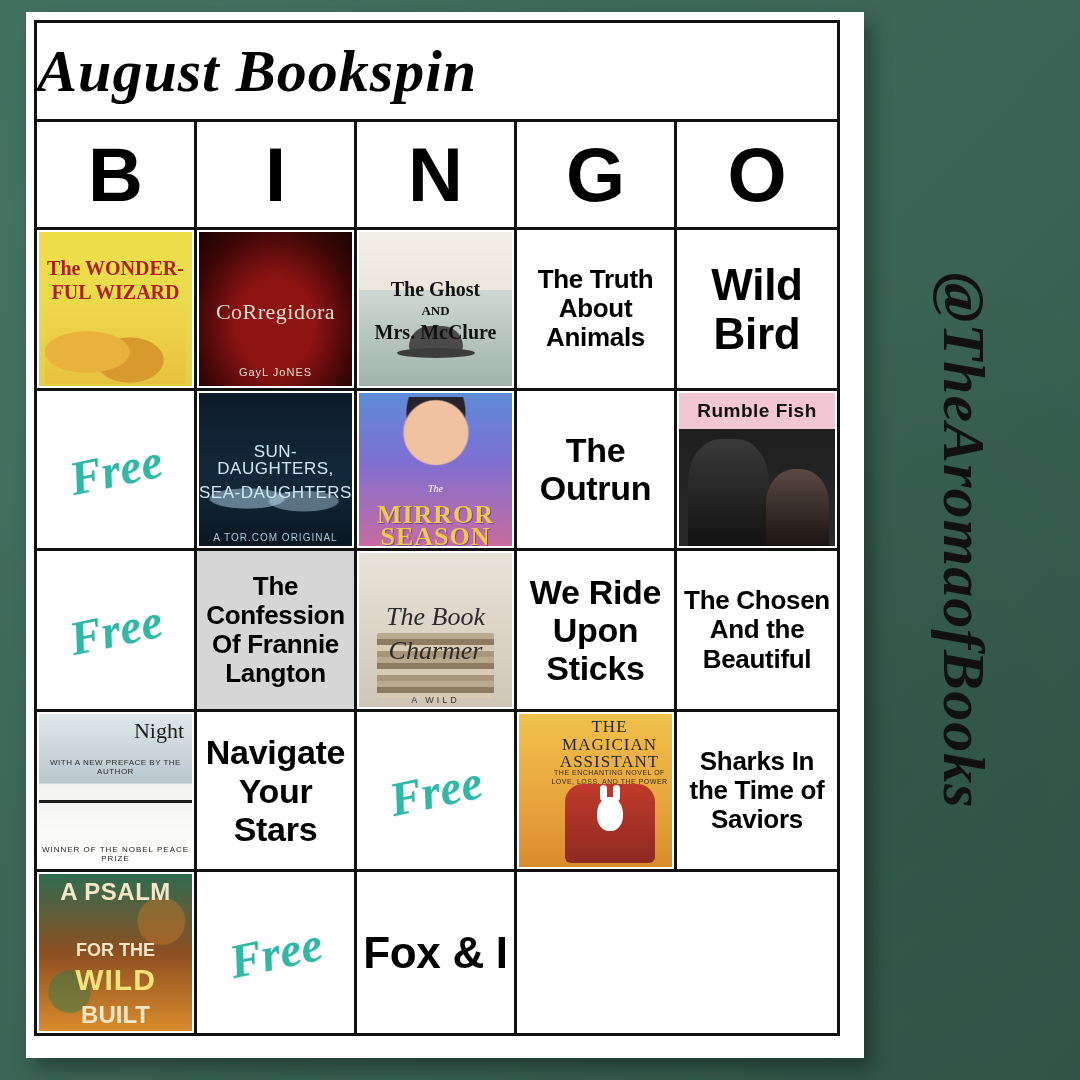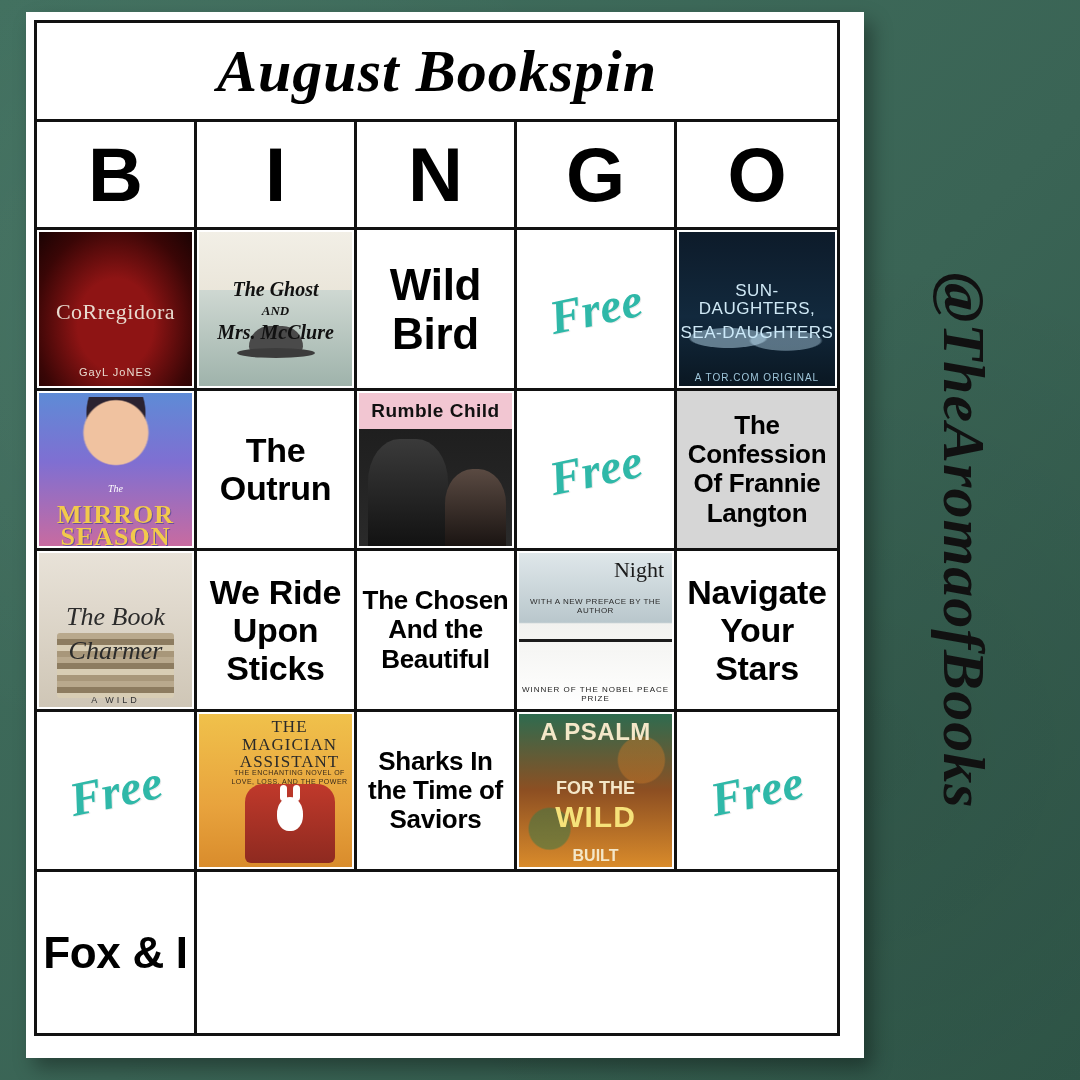--- a/index.html
+++ b/index.html
@@ -28,21 +28,21 @@
     position:absolute;
     left:34px;top:20px;width:806px;height:1016px;
     background:#ffffff;
     border:3px solid #111;
     box-sizing:border-box;
     display:flex;flex-direction:column;
   }
   .title-row{
     height:96px;
     border-bottom:3px solid #111;
-    display:flex;align-items:center;justify-content:center;
+    display:flex;align-items:center;justify-content:flex-start;
     flex:0 0 96px;
   }
   .title{
     font-family:"Liberation Serif", serif;
     font-style:italic;
     font-weight:bold;
     font-size:60px;
     letter-spacing:1px;
     color:#000;
     white-space:nowrap;
@@ -120,21 +120,21 @@
     position:absolute;bottom:2px;left:6px;right:6px;height:52%;
     background:radial-gradient(ellipse at 30% 60%, #e8b23c 0 30%, transparent 31%),
                radial-gradient(ellipse at 60% 70%, #d99a2d 0 28%, transparent 29%),
                linear-gradient(#f0d64d,#e6c23f);
     border-radius:6px 6px 2px 2px;
   }
   .c-corr{background:radial-gradient(ellipse at 50% 60%, #8e1414 0 35%, #3a0606 75%, #1a0303 100%);}
   .c-corr .t1{font-family:"Liberation Serif",serif;color:#e9dcd0;font-size:22px;letter-spacing:.5px;margin-top:6px;}
   .c-corr .t2{position:absolute;bottom:8px;width:100%;color:#e9dcd0;font-size:11px;letter-spacing:1px;}
   .c-ghost{background:linear-gradient(#f2efe6,#ded7c7);}
-  .c-ghost .t1{font-family:"Liberation Serif",serif;font-weight:bold;font-style:italic;color:#111;font-size:20px;line-height:1.05;margin-top:4px;}
+  .c-ghost .t1{font-family:"Liberation Serif",serif;font-weight:bold;color:#111;font-size:20px;line-height:1.05;margin-top:4px;}
   .c-ghost .scene{position:absolute;bottom:0;left:0;right:0;height:62%;background:linear-gradient(#cfd8d2,#9fb3ab);}
   .c-ghost .hat{position:absolute;bottom:22%;left:50%;transform:translateX(-50%);width:54px;height:26px;background:#4a4a4a;border-radius:30px 30px 8px 8px;}
   .c-ghost .hat:after{content:"";position:absolute;bottom:-6px;left:-12px;width:78px;height:10px;background:#3c3c3c;border-radius:50%;}
   .c-sun{background:linear-gradient(#0d1b2a,#12293d 55%,#0a1722);}
   .c-sun .t1{color:#cfe8f5;font-weight:normal;font-size:17px;line-height:1.05;letter-spacing:.5px;margin-top:6px;}
   .c-sun .wave{position:absolute;bottom:14%;left:4%;right:4%;height:34%;
     background:radial-gradient(ellipse at 30% 50%, rgba(200,235,255,.45) 0 26%, transparent 28%),
                radial-gradient(ellipse at 70% 55%, rgba(200,235,255,.40) 0 24%, transparent 26%);}
   .c-sun .t3{position:absolute;bottom:3px;width:100%;color:#9fc6da;font-size:10px;letter-spacing:1px;}
   .c-mirror{background:linear-gradient(#5e8bd6,#7f6fd2 45%,#c86ba0 100%);}
@@ -165,21 +165,21 @@
   .c-mag .t2{position:absolute;top:54px;width:100%;font-size:7px;color:#3a2a1a;letter-spacing:.5px;line-height:1.3;}
   .c-mag .chair{position:absolute;bottom:4px;left:14%;right:14%;height:52%;background:linear-gradient(#c0392b,#8e2a20);border-radius:18px 18px 6px 6px;}
   .c-mag .bunny{position:absolute;bottom:24%;left:50%;transform:translateX(-50%);width:26px;height:34px;background:#fff;border-radius:50% 50% 45% 45%;}
   .c-mag .bunny:before,.c-mag .bunny:after{content:"";position:absolute;top:-12px;width:7px;height:16px;background:#fff;border-radius:4px;}
   .c-mag .bunny:before{left:3px;}
   .c-mag .bunny:after{right:3px;}
   .c-psalm{background:linear-gradient(#2e6b4f,#8d4f22 50%,#d98b2b);}
   .c-psalm .t1{position:absolute;top:6px;width:100%;font-weight:bold;color:#f4e7c8;font-size:24px;line-height:1;letter-spacing:.5px;}
   .c-psalm .t2{position:absolute;top:42%;width:100%;font-weight:bold;color:#f4e7c8;font-size:18px;}
   .c-psalm .t3{position:absolute;bottom:22%;width:100%;font-weight:bold;color:#f6e27a;font-size:30px;letter-spacing:1px;}
-  .c-psalm .t4{position:absolute;bottom:2px;width:100%;font-weight:bold;color:#f4e7c8;font-size:16px;}
+  .c-psalm .t4{position:absolute;bottom:2px;width:100%;font-weight:bold;color:#f4e7c8;font-size:24px;}
   .c-psalm .leaf{position:absolute;inset:0;background:
      radial-gradient(circle at 20% 75%, rgba(60,120,70,.55) 0 12%, transparent 13%),
      radial-gradient(circle at 80% 30%, rgba(200,120,40,.45) 0 14%, transparent 15%);}
   .highlight-gray{background:#d6d6d6;}
   
   .handle{
     position:absolute;
     right:6px;top:0;
     height:1080px;width:220px;
     display:flex;align-items:center;justify-content:center;
@@ -211,20 +211,31 @@
   <div class="bingo-row">
     <div class="bingo-cell">B</div>
     <div class="bingo-cell">I</div>
     <div class="bingo-cell">N</div>
     <div class="bingo-cell">G</div>
     <div class="bingo-cell">O</div>
   </div>
 
   <div class="grid">
 
+    <div class="cell">
+      <div class="cover c-oz">
+        <div class="cover-inner">
+          <div class="t1">The WONDER-</div>
+          <div class="t1">FUL WIZARD</div>
+          <div class="t1">of OZ</div>
+          <div class="t2">BY L. FRANK BAUM  PICTURES BY W.W. DENSLOW</div>
+          <div class="lion"></div>
+        </div>
+      </div>
+    </div>
 
     <div class="cell">
       <div class="cover c-corr">
         <div class="cover-inner">
           <div class="t1">CoRregidora</div>
           <div class="t2">GayL JoNES</div>
         </div>
       </div>
     </div>
 
@@ -233,20 +244,23 @@
         <div class="cover-inner">
           <div class="scene"></div>
           <div class="hat"></div>
           <div class="t1" style="position:relative;z-index:2">The Ghost</div>
           <div class="t1" style="position:relative;z-index:2;font-size:13px">AND</div>
           <div class="t1" style="position:relative;z-index:2">Mrs. McClure</div>
         </div>
       </div>
     </div>
 
+    <div class="cell">
+      <div class="cell-text">The Truth About Animals</div>
+    </div>
 
     <div class="cell">
       <div class="cell-text xl">Wild Bird</div>
     </div>
 
     <div class="cell">
       <div class="free">Free</div>
     </div>
 
     <div class="cell">
@@ -274,21 +288,21 @@
     <div class="cell">
       <div class="cell-text lg">The Outrun</div>
     </div>
 
     <div class="cell">
       <div class="cover c-rumble">
         <div class="cover-inner">
           <div class="fig"></div>
           <div class="fig2"></div>
           <div class="band">
-            <span>Rumble Child</span>
+            <span>Rumble Fish</span>
           </div>
         </div>
       </div>
     </div>
 
 
     <div class="cell">
       <div class="free">Free</div>
     </div>
 

